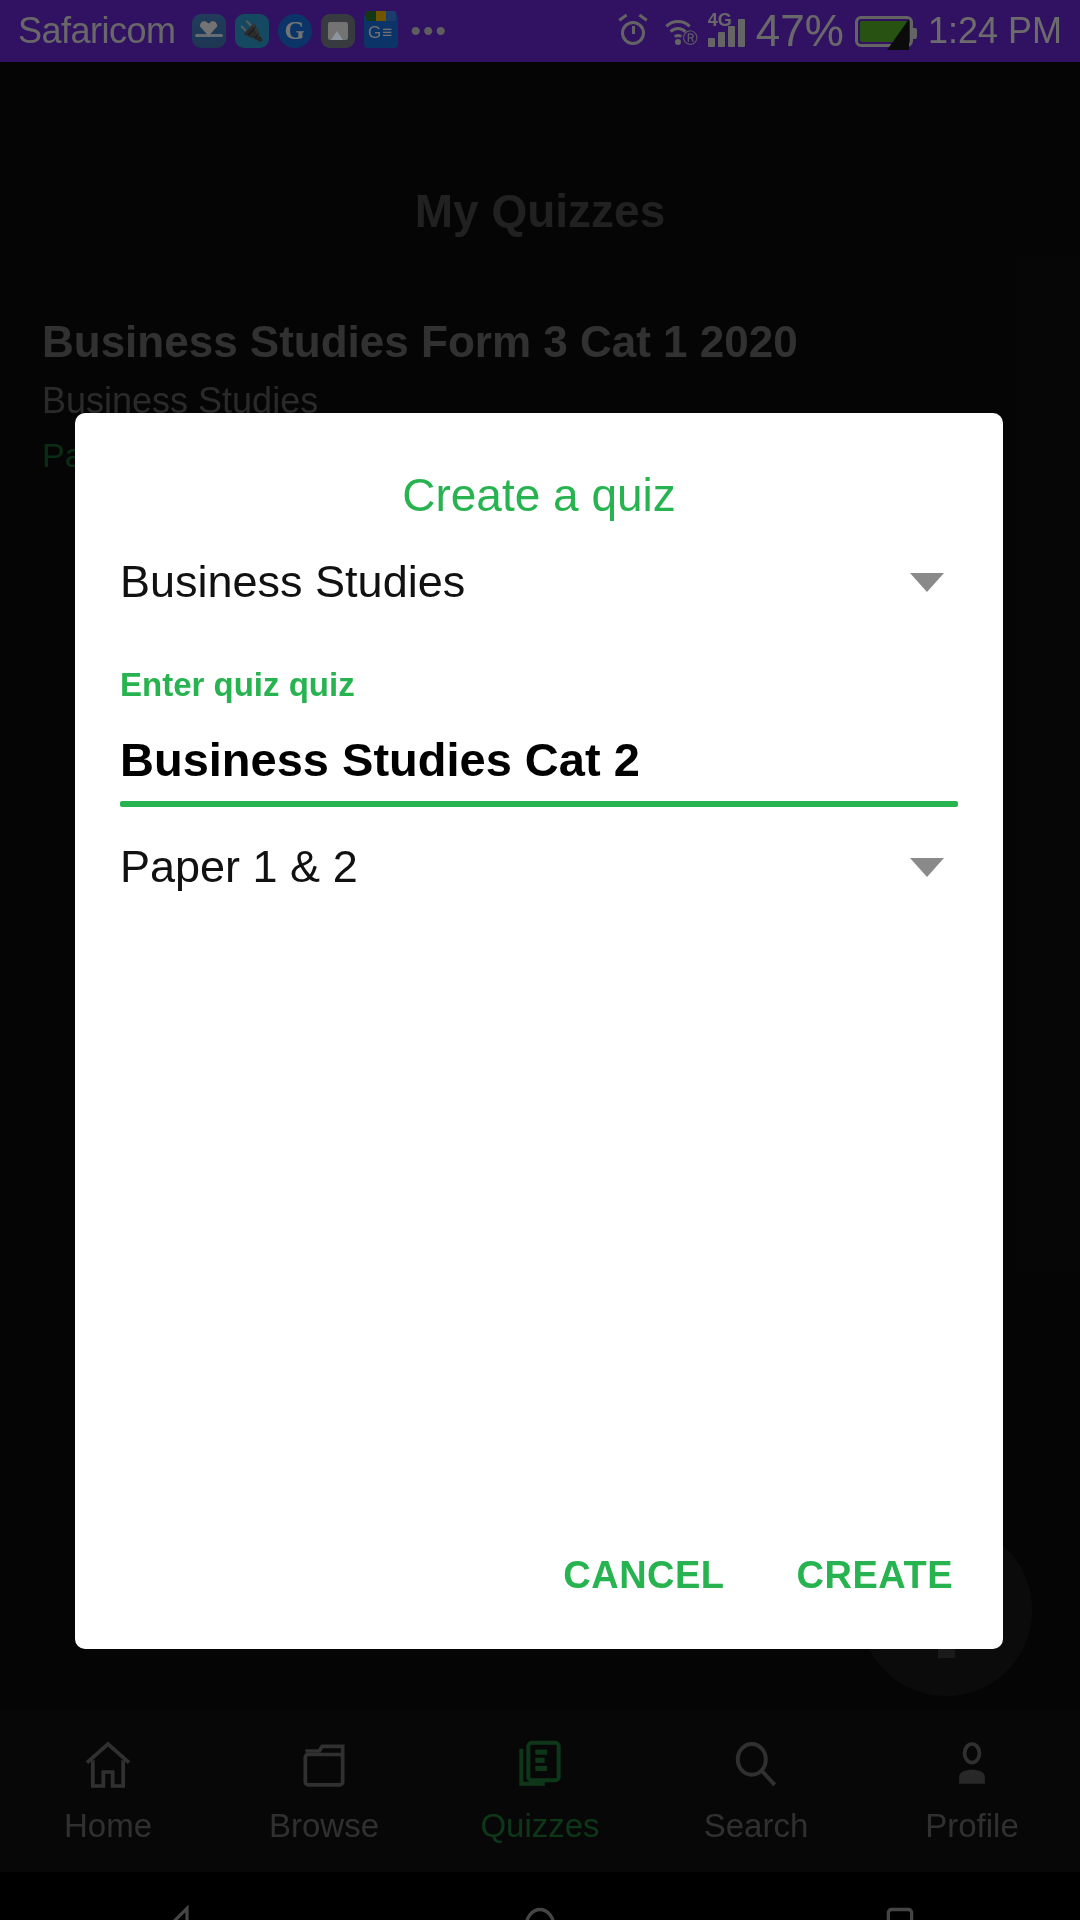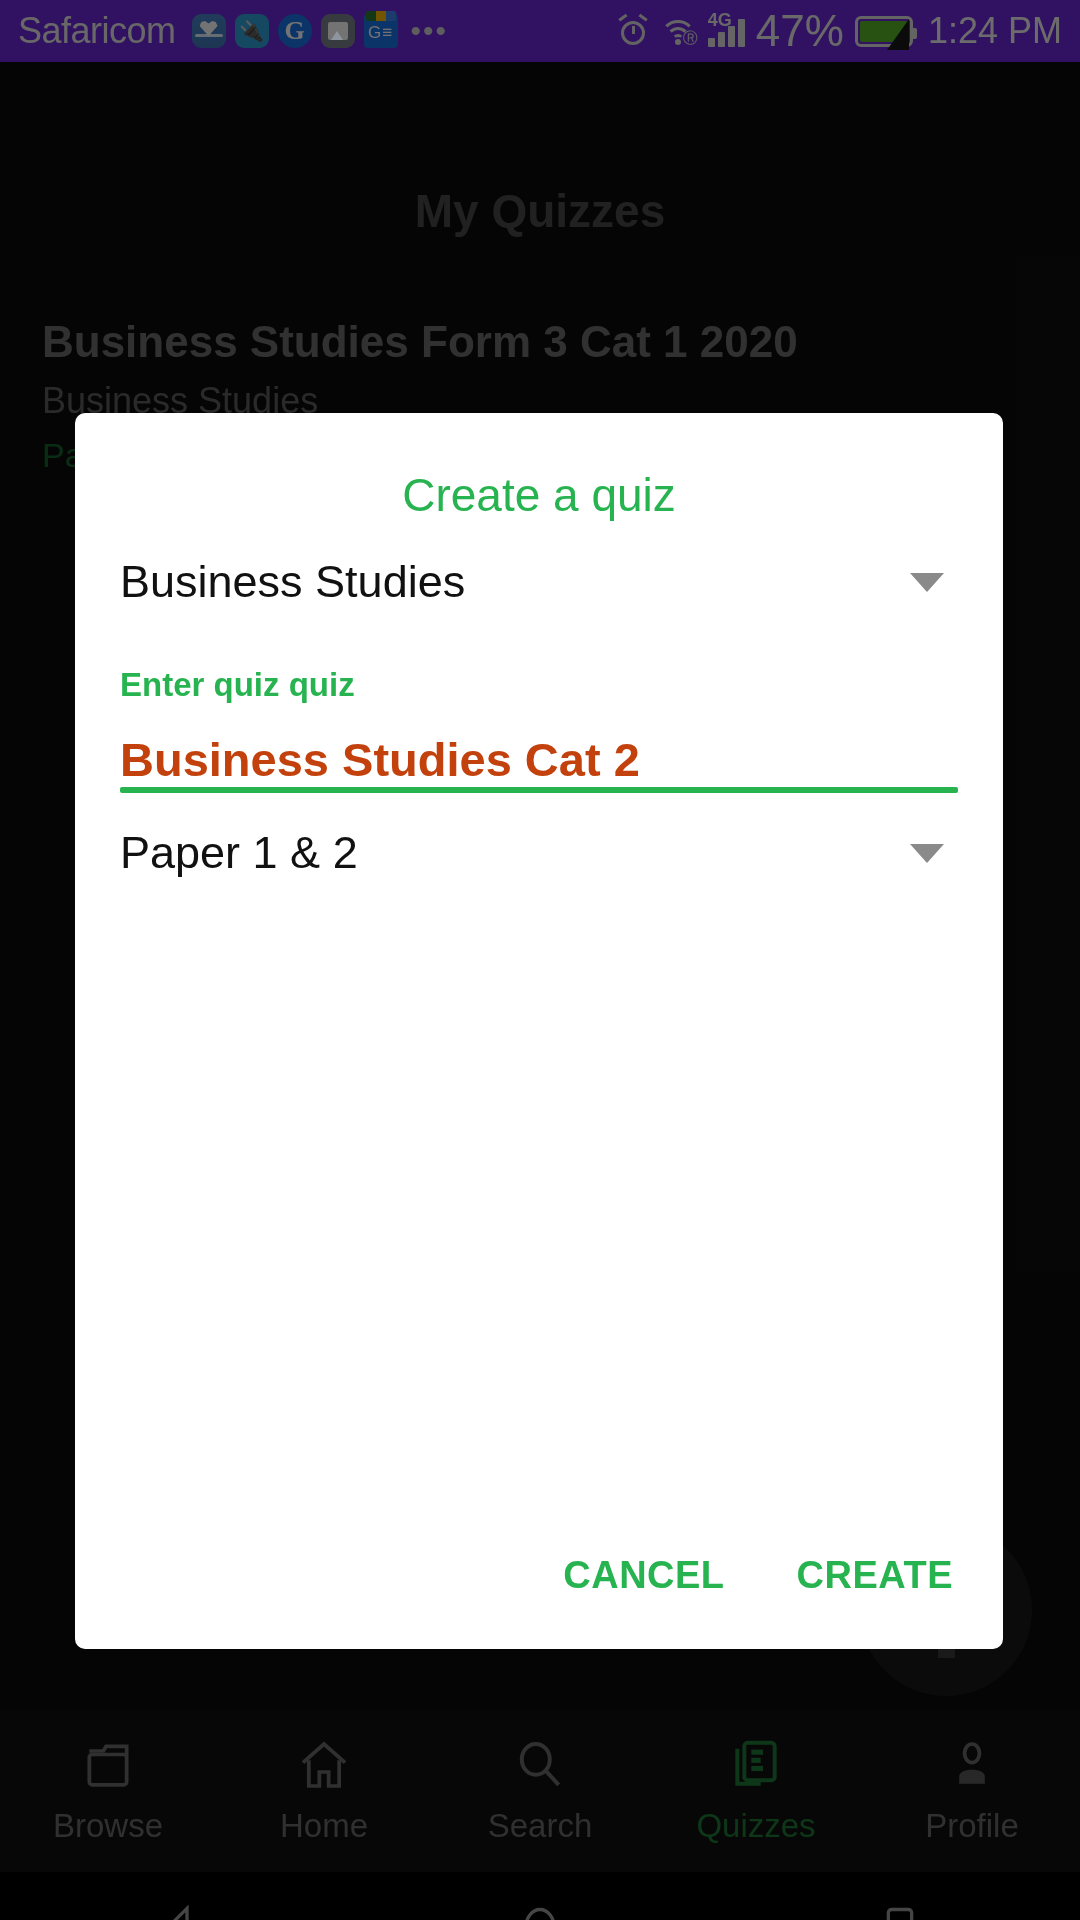--- a/index.html
+++ b/index.html
@@ -156,21 +156,21 @@
   .field-label { font-size:33px; font-weight:bold; color:#808080; margin-top:52px; }
   .field-label.green { color:#27b34f; }
   .select-row {
     display:flex; align-items:center; justify-content:space-between;
     margin-top:34px; padding-bottom:6px;
   }
   .select-row .val { font-size:45px; color:#111; }
   .caret { width:0; height:0; border-left:17px solid transparent;
     border-right:17px solid transparent; border-top:19px solid #8a8a8a; margin-right:14px; }
   .text-input { margin-top:28px; }
-  .text-input .val { font-size:47px; font-weight:bold; color:#c2410c; }
+  .text-input .val { font-size:47px; font-weight:bold; color:#000000; padding-bottom:14px; }
   .text-input .underline { height:6px; background:#27b34f; border-radius:2px; }
   #dlg-actions {
     position:absolute; left:0; bottom:0; width:928px;
     display:flex; justify-content:flex-end; align-items:center;
     gap:72px; padding:0 50px 52px 0;
   }
   .dlg-btn {
     background:none; border:none; cursor:pointer;
     color:#27b34f; font-size:38px; font-weight:bold;
     letter-spacing:0.5px; font-family:"Liberation Sans", sans-serif;
@@ -235,62 +235,62 @@
     <div id="fab">
       <span class="h"></span>
       <span class="v"></span>
     </div>
 
     <div id="bottomnav">
 
       <div class="navitem">
         <span class="navicon">
           <svg class="svgico" width="56" height="56" viewBox="0 0 24 24" fill="none" stroke="#6a6a6a" stroke-width="1.6">
+            <path d="M3 11 L12 3 L21 11"></path>
+            <path d="M5.5 10 V21 H10 V15 H14 V21 H18.5 V10"></path>
+          </svg>
+        </span>
+        <span class="navlabel">Home</span>
+      </div>
+
+      <div class="navitem">
+        <span class="navicon">
+          <svg class="svgico" width="56" height="56" viewBox="0 0 24 24" fill="none" stroke="#6a6a6a" stroke-width="1.6">
             <path d="M4 6 H10 L11.2 4 H20 V8"></path>
             <rect x="4" y="7.5" width="16" height="13" rx="1.2"></rect>
           </svg>
         </span>
         <span class="navlabel">Browse</span>
-      </div>
-
-      <div class="navitem">
-        <span class="navicon">
-          <svg class="svgico" width="56" height="56" viewBox="0 0 24 24" fill="none" stroke="#6a6a6a" stroke-width="1.6">
-            <path d="M3 11 L12 3 L21 11"></path>
-            <path d="M5.5 10 V21 H10 V15 H14 V21 H18.5 V10"></path>
-          </svg>
-        </span>
-        <span class="navlabel">Home</span>
-      </div>
-
-      <div class="navitem">
-        <span class="navicon">
-          <svg class="svgico" width="56" height="56" viewBox="0 0 24 24" fill="none" stroke="#6a6a6a" stroke-width="1.7">
-            <ellipse cx="10.2" cy="9.6" rx="6" ry="6.6"></ellipse>
-            <line x1="14.6" y1="14.6" x2="20" y2="20.5"></line>
-          </svg>
-        </span>
-        <span class="navlabel">Search</span>
       </div>
 
       <div class="navitem active">
         <span class="navicon">
           <svg class="svgico" width="56" height="56" viewBox="0 0 24 24" fill="none" stroke="#1f7a38" stroke-width="1.7">
             <path d="M4 5 V20 H14"></path>
             <rect x="7" y="2.5" width="13" height="16" rx="1.4"></rect>
             <line x1="10" y1="6.5" x2="15" y2="6.5" stroke-width="2.2"></line>
             <line x1="10" y1="10" x2="14" y2="10" stroke-width="2.2"></line>
             <line x1="10" y1="13.5" x2="15" y2="13.5" stroke-width="2.2"></line>
           </svg>
         </span>
         <span class="navlabel">Quizzes</span>
       </div>
 
       <div class="navitem">
         <span class="navicon">
+          <svg class="svgico" width="56" height="56" viewBox="0 0 24 24" fill="none" stroke="#6a6a6a" stroke-width="1.7">
+            <ellipse cx="10.2" cy="9.6" rx="6" ry="6.6"></ellipse>
+            <line x1="14.6" y1="14.6" x2="20" y2="20.5"></line>
+          </svg>
+        </span>
+        <span class="navlabel">Search</span>
+      </div>
+
+      <div class="navitem">
+        <span class="navicon">
           <svg class="svgico" width="56" height="56" viewBox="0 0 24 24" fill="none" stroke="#6a6a6a" stroke-width="1.6">
             <ellipse cx="12" cy="7" rx="3.2" ry="4"></ellipse>
             <path d="M6.5 20 V17 C6.5 15 9 14 12 14 C15 14 17.5 15 17.5 17 V20 Z" fill="#5a5a5a" stroke="none"></path>
           </svg>
         </span>
         <span class="navlabel">Profile</span>
       </div>
 
     </div>
 

